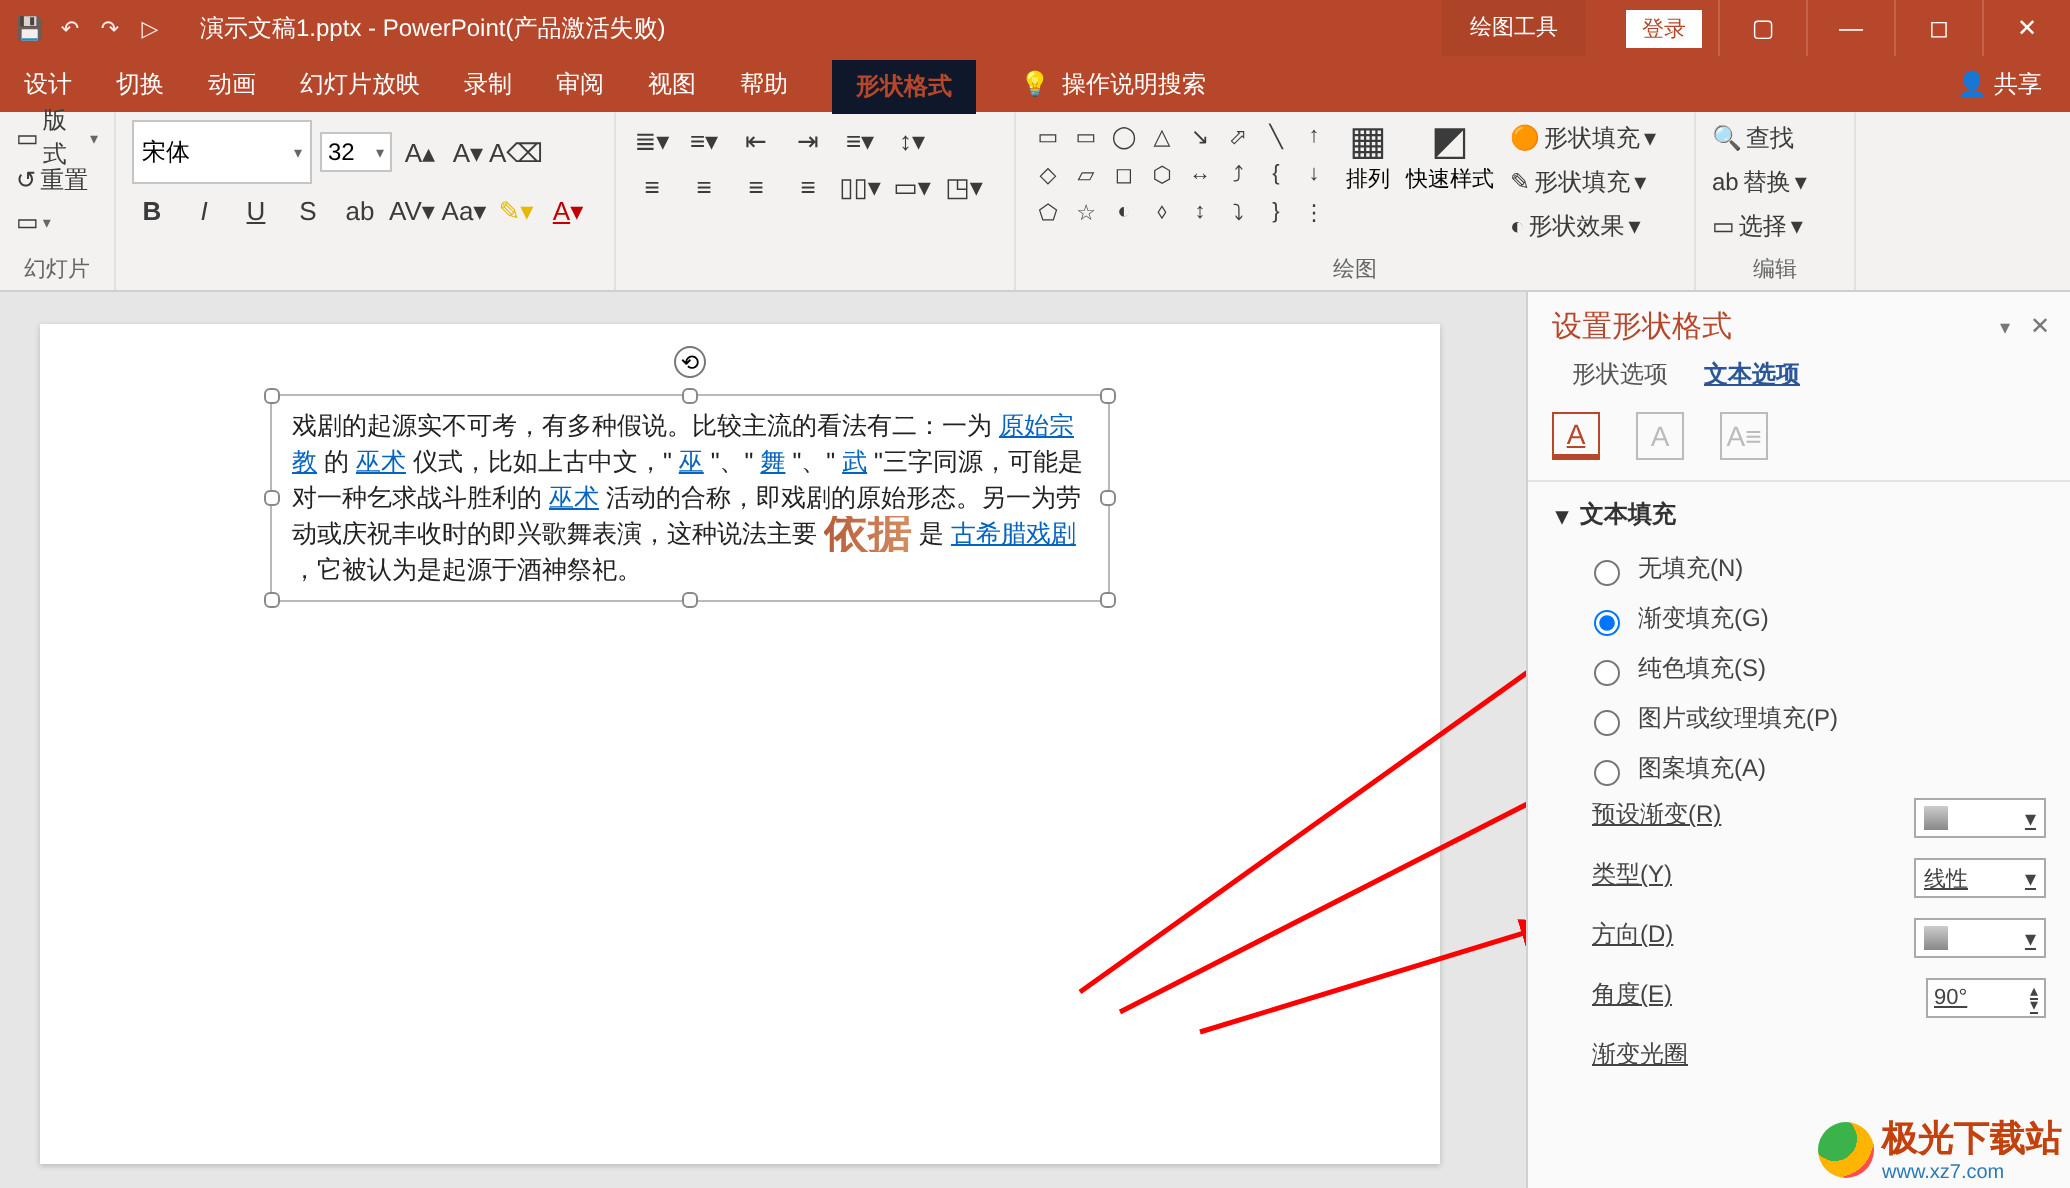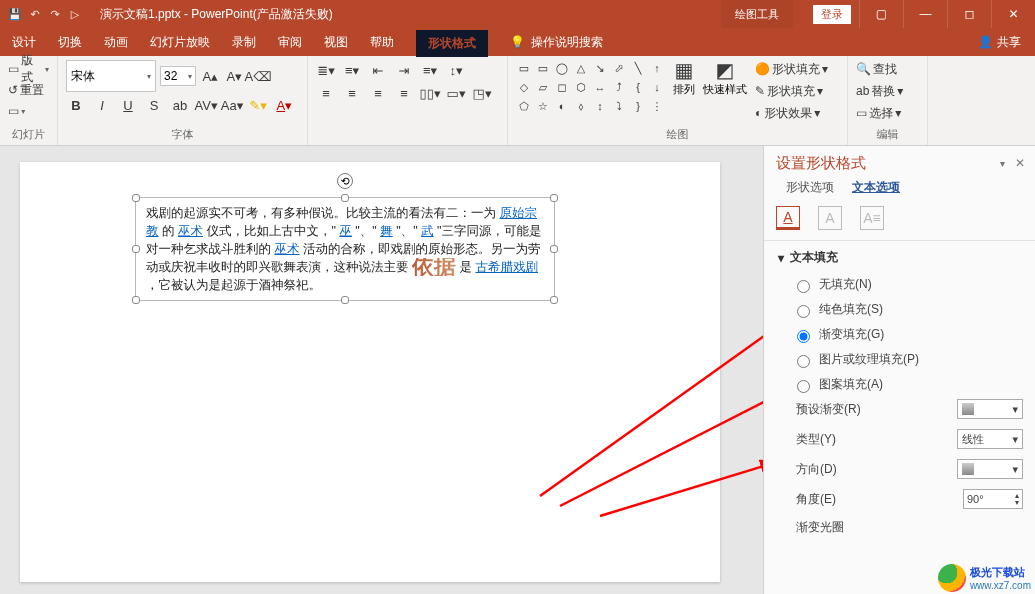--- a/index.html
+++ b/index.html
@@ -43,21 +43,21 @@
 .panel-tabs { display:flex; gap:18px; padding:2px 12px 6px; font-size:12px; color:#555;margin-left:10px;}
 .panel-tabs .active { color:#2b579a; font-weight:bold; text-decoration:underline; text-decoration-color:#2b579a;}
 .panel-icons { display:flex; gap:18px; padding:4px 12px 10px; }
 .panel-icons .picon { width:24px; height:24px; border:1px solid #b7472a; display:flex; align-items:center; justify-content:center; font-size:14px; color:#b7472a;}
 .panel-icons .picon.gray { border-color:#bbb; color:#bbb;}
 .section { border-top:1px solid #e2e2e2; padding:8px 12px 8px 14px;}
 .section-head { display:flex; align-items:center; gap:6px; font-weight:bold; color:#333; cursor:default; padding-bottom:6px;}
 .radios { display:flex; flex-direction:column; gap:8px; padding:4px 0 0 14px;}
 .radios label { display:flex; align-items:center; gap:6px; font-size:12px; color:#444;}
 .subopts { padding:6px 0 0 18px; display:flex; flex-direction:column; gap:10px;}
-.subopts .row { display:flex; align-items:center; justify-content:space-between; }
+.subopts .row { display:flex; align-items:flex-start; justify-content:space-between;text-decoration:underline; }
 .combo { width:66px; height:20px; border:1px solid #aaa; background:#fff; display:flex; align-items:center; justify-content:space-between; padding:0 4px; font-size:11px;}
 .spin { width:60px; height:20px; border:1px solid #aaa; background:#fff; display:flex; align-items:center; justify-content:space-between; padding:0 3px; font-size:11px;}
 .arrow-red { position:absolute; pointer-events:none; }
 .shape-gallery { display:grid; grid-template-columns:repeat(8,16px); grid-template-rows:repeat(3,16px); gap:3px;}
 .shape-gallery span { width:16px; height:16px; font-size:11px; color:#3c3c3c; display:flex; align-items:center; justify-content:center;}
 .dropdown-caret { font-size:8px; color:#666; }
 .watermark { position:absolute; right:4px; bottom:2px; font-size:10px; color:#2b7ab8; display:flex; align-items:center; gap:4px; z-index:50;}
 .watermark .logo { width:28px; height:28px; border-radius:50%; background:radial-gradient(circle at 30% 30%, #3cb24a 0 40%, #ffb400 40% 70%, #ff4d4d 70% 100%);}
 </style>
 </head>
@@ -131,21 +131,20 @@
             <u>U</u>
           </span>
         <span class="icobtn">S</span>
         <span class="icobtn">ab</span>
         <span class="icobtn">AV▾</span>
         <span class="icobtn">Aa▾</span>
         <span class="icobtn" style="color:#e6b800">✎▾</span>
         <span class="icobtn" style="color:#c00000"><u>A</u>▾</span>
       </div>
     </div>
-    <div class="label">字体</div>
   </div>
 
   <div class="group" style="width:200px">
     <div class="content">
       <div class="btnrow">
         <span class="icobtn">≣▾</span>
         <span class="icobtn">≡▾</span>
         <span class="icobtn">⇤</span>
         <span class="icobtn">⇥</span>
         <span class="icobtn">≡▾</span>
@@ -288,26 +287,26 @@
       <div class="section-head">
         <span>▾</span>
         <span>文本填充</span>
       </div>
       <div class="radios">
         <label>
             <input type="radio" name="tf" style="">
             <span>无填充(N)</span>
           </label>
         <label>
+            <input type="radio" name="tf" checked="" style="">
+            <span>渐变填充(G)</span>
+          </label>
+        <label>
             <input type="radio" name="tf" style="">
             <span>纯色填充(S)</span>
-          </label>
-        <label>
-            <input type="radio" name="tf" checked="" style="">
-            <span>渐变填充(G)</span>
           </label>
         <label>
             <input type="radio" name="tf" style="">
             <span>图片或纹理填充(P)</span>
           </label>
         <label>
             <input type="radio" name="tf" style="">
             <span>图案填充(A)</span>
           </label>
       </div>
@@ -335,16 +334,16 @@
             <span>渐变光圈</span>
           </div>
       </div>
     </div>
   </div>
 </div>
 
 <div class="watermark">
   <div class="logo"></div>
   <div>
-    <div style="font-size:11px;color:#1d4ed8;font-weight:bold">极光下载站</div>
+    <div style="font-size:18px;color:#c2410c;font-weight:bold">极光下载站</div>
     <div>www.xz7.com</div>
   </div>
 </div>
 
 </body></html>

